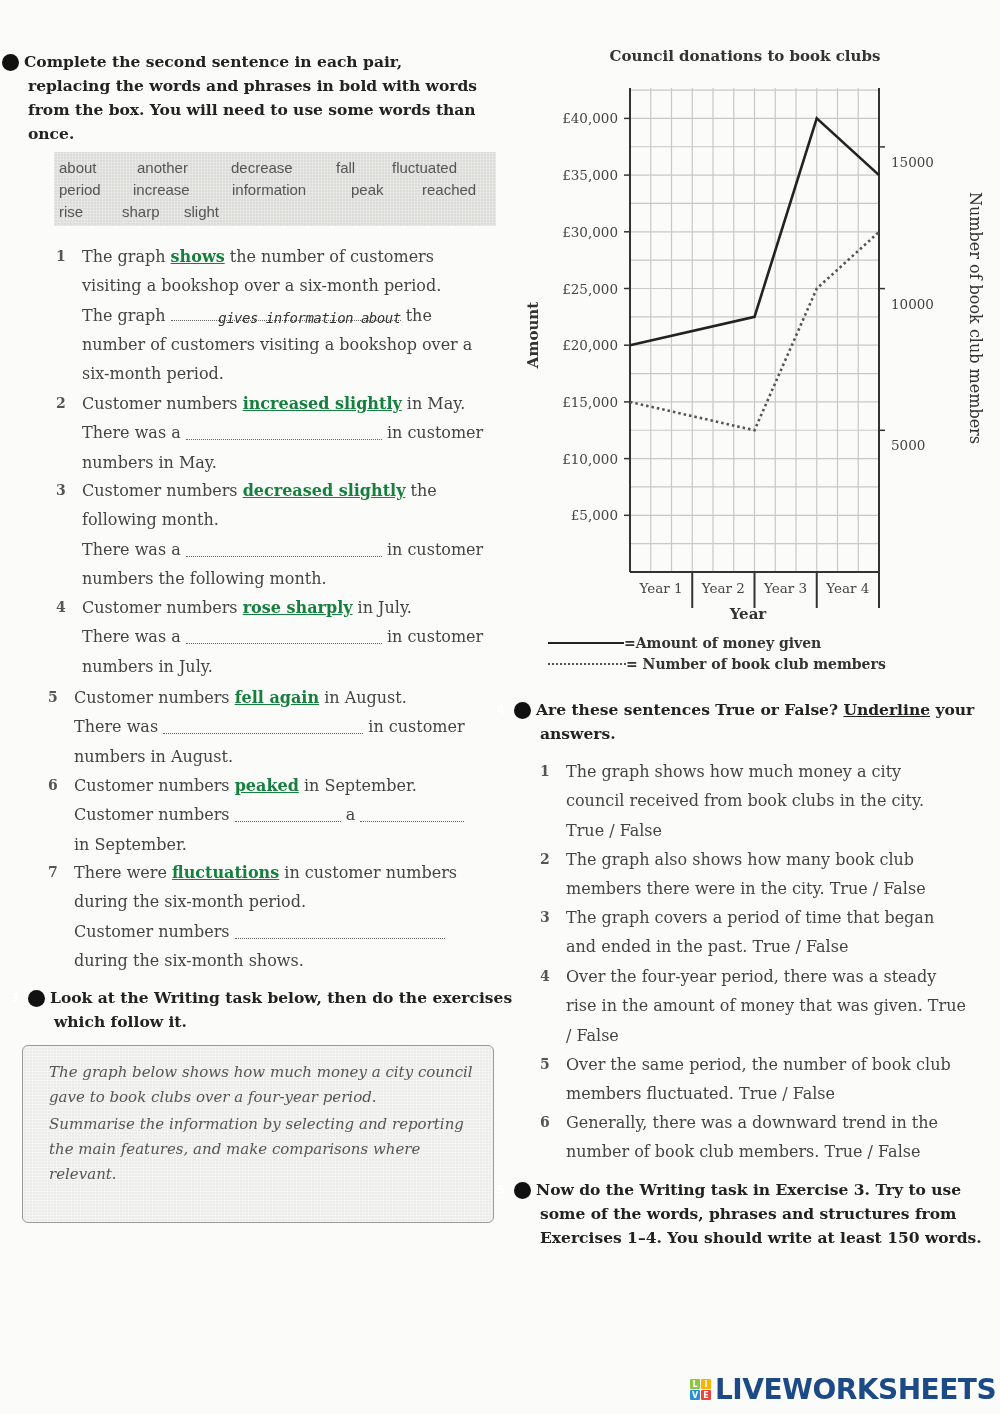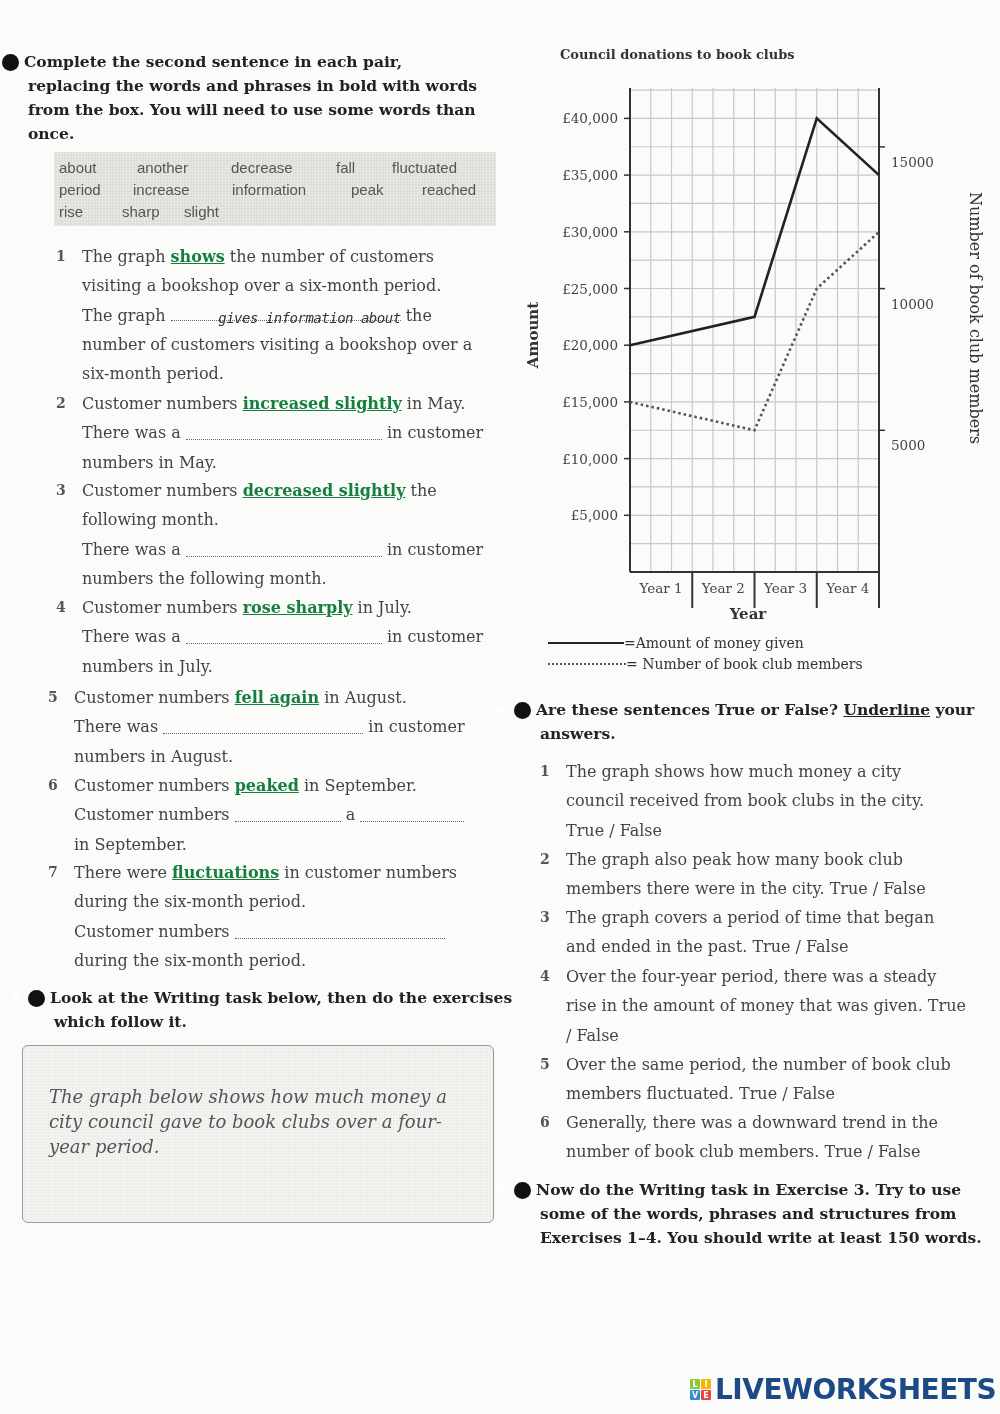--- a/index.html
+++ b/index.html
@@ -27,28 +27,28 @@
   .item .n { position:absolute; left:-26px; font-weight:bold; font-size:14px; color:#555; }
   .item b { color:#15803d;text-decoration:underline; }
   .blank { display:inline-block; border-bottom:1px dotted #666; height:16px; vertical-align:-2px; }
   .hand { font-family:"DejaVu Sans Mono", monospace; font-style:italic; font-size:14px; color:#333; letter-spacing:-0.5px;text-align:right; }
 
   
   #task-box { left:22px; top:1045px; width:470px; height:176px; border:1px solid #999; border-radius:6px;
               background:#ecece9;
               background-image:repeating-linear-gradient(0deg, rgba(255,255,255,0.35) 0 1px, transparent 1px 3px),
                                repeating-linear-gradient(90deg, rgba(255,255,255,0.35) 0 1px, transparent 1px 3px); }
-  .task-p { position:absolute; left:26px; width:430px; font-style:italic; font-size:18px; line-height:25px; color:#555;margin-top:24px; }
-
-  
-  #chart-title { left:560px; top:47px; width:370px; text-align:left; font-weight:bold; font-size:13px; color:#333; }
+  .task-p { position:absolute; left:26px; width:430px; font-style:italic; font-size:15px; line-height:25px; color:#555; }
+
+  
+  #chart-title { left:560px; top:47px; width:370px; text-align:center; font-weight:bold; font-size:15px; color:#333; }
   #chart-svg { position:absolute; left:0; top:0; }
   .ytick-label { font-family:"DejaVu Serif", serif; font-size:13.5px; fill:#444; }
   .axis-title { font-weight:bold; font-size:15px; fill:#333; }
-  .legend { font-size:14px; font-weight:normal; color:#333; }
+  .legend { font-size:14px; font-weight:bold; color:#333; }
 
   
   .ritem { position:absolute; font-size:16px; line-height:29.3px; color:#444; left:566px; width:420px; }
   .ritem .n { position:absolute; left:-26px; font-weight:bold; font-size:14px; color:#555; }
 
   
   #logo { left:690px; top:1373px; display:flex; align-items:center; }
   .logo-grid { display:grid; grid-template-columns:10px 10px; grid-template-rows:10px 10px; gap:1px; margin-right:4px; }
   .logo-grid span { display:flex; align-items:center; justify-content:center; font-family:"DejaVu Sans", sans-serif;
                     font-size:8px; font-weight:bold; color:#fff; border-radius:1px; }
@@ -115,29 +115,30 @@
 
 <div class="item" style="left:74px; top:771px; width:410px;">
   <span class="n">6</span>
   <span>Customer numbers </span><b>peaked</b><span> in September.</span><br>
   <span>Customer numbers </span><span class="blank" style="width:106px;"></span><span> a </span><span class="blank" style="width:104px;"></span><span> in September.</span>
 </div>
 
 <div class="item" style="left:74px; top:858px; width:410px;">
   <span class="n">7</span>
   <span>There were </span><b>fluctuations</b><span> in customer numbers during the six-month period.</span><br>
-  <span>Customer numbers </span><span class="blank" style="width:210px;"></span><span> during the six-month period.</span>
+  <span>Customer numbers </span><span class="blank" style="width:210px;"></span><span> during the six-month shows.</span>
 </div>
 
 <div class="abs heading indent-block" style="left:28px; top:986px; width:460px;">
   <span class="num-badge">3</span><span>Look at the Writing task below, then do the exercises which follow it.</span>
 </div>
 
 <div class="abs" id="task-box">
   <div class="task-p" style="top:14px;">The graph below shows how much money a city council gave to book clubs over a four-year period.</div>
+  <div class="task-p" style="top:66px;">Summarise the information by selecting and reporting the main features, and make comparisons where relevant.</div>
 </div>
 
 <div class="abs" id="chart-title">Council donations to book clubs</div>
 
 <svg id="chart-svg" width="1000" height="700">
   <g id="grid-minor">
       <line x1="650.75" y1="88" x2="650.75" y2="572" stroke="#c8c8c8" stroke-width="1.2"></line>
       <line x1="671.5" y1="88" x2="671.5" y2="572" stroke="#c8c8c8" stroke-width="1.2"></line>
       <line x1="692.25" y1="88" x2="692.25" y2="572" stroke="#c8c8c8" stroke-width="1.2"></line>
       <line x1="713" y1="88" x2="713" y2="572" stroke="#c8c8c8" stroke-width="1.2"></line>
@@ -232,21 +233,21 @@
   <span class="num-badge">4</span><span>Are these sentences True or False? </span><u>Underline</u><span> your answers.</span>
 </div>
 
 <div class="ritem" style="top:757px; width:390px;">
   <span class="n">1</span>
   <span>The graph shows how much money a city council received from book clubs in the city.</span>
   <span>True / False</span>
 </div>
 <div class="ritem" style="top:845px; width:400px;">
   <span class="n">2</span>
-  <span>The graph also peak how many book club members there were in the city.</span>
+  <span>The graph also shows how many book club members there were in the city.</span>
   <span>True / False</span>
 </div>
 <div class="ritem" style="top:903px; width:400px;">
   <span class="n">3</span>
   <span>The graph covers a period of time that began and ended in the past.</span>
   <span>True / False</span>
 </div>
 <div class="ritem" style="top:962px; width:400px;">
   <span class="n">4</span>
   <span>Over the four-year period, there was a steady rise in the amount of money that was given.</span>

